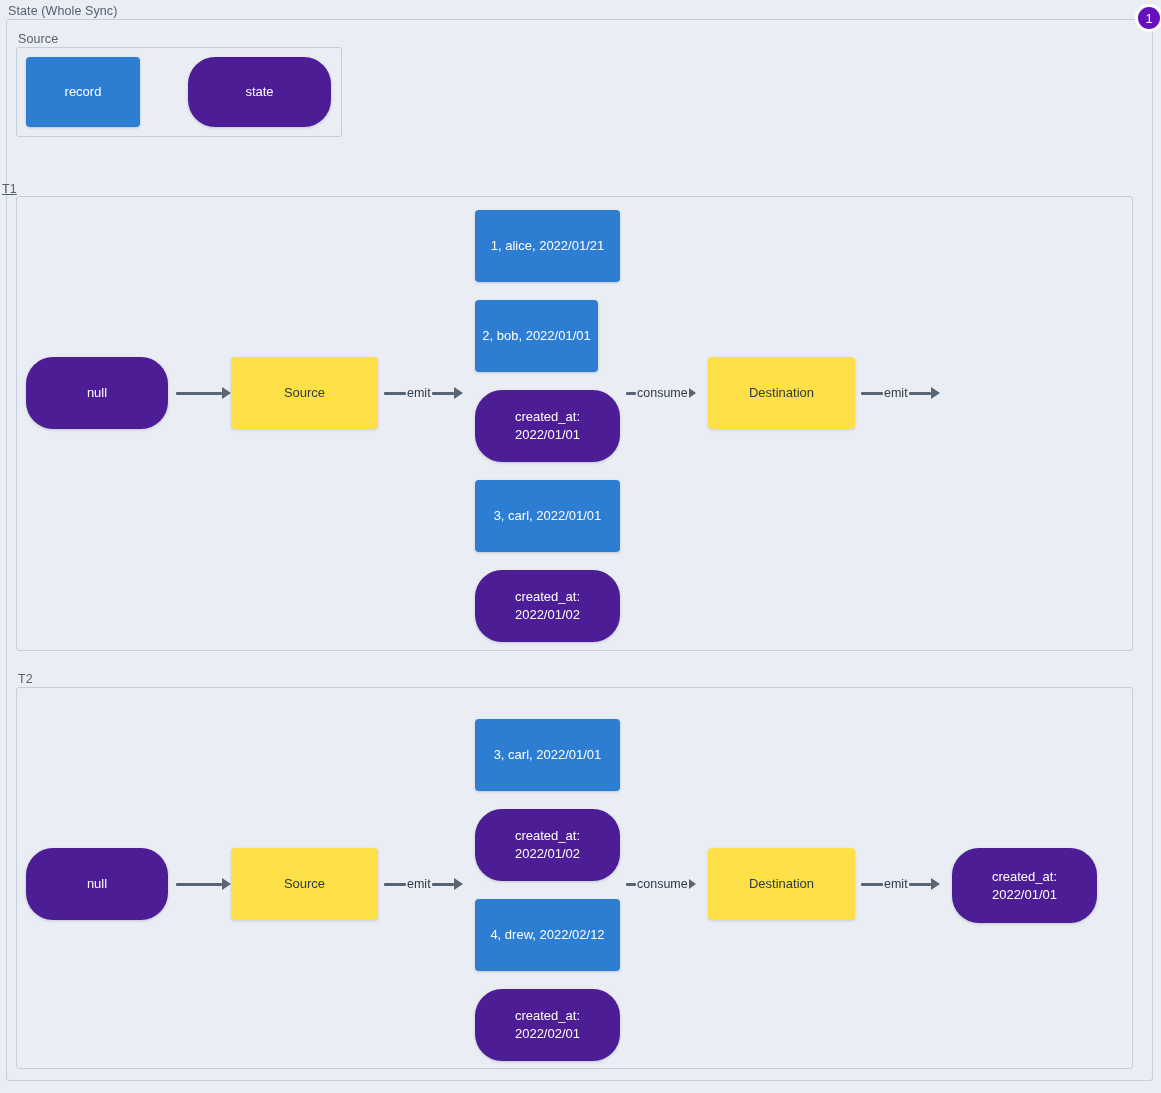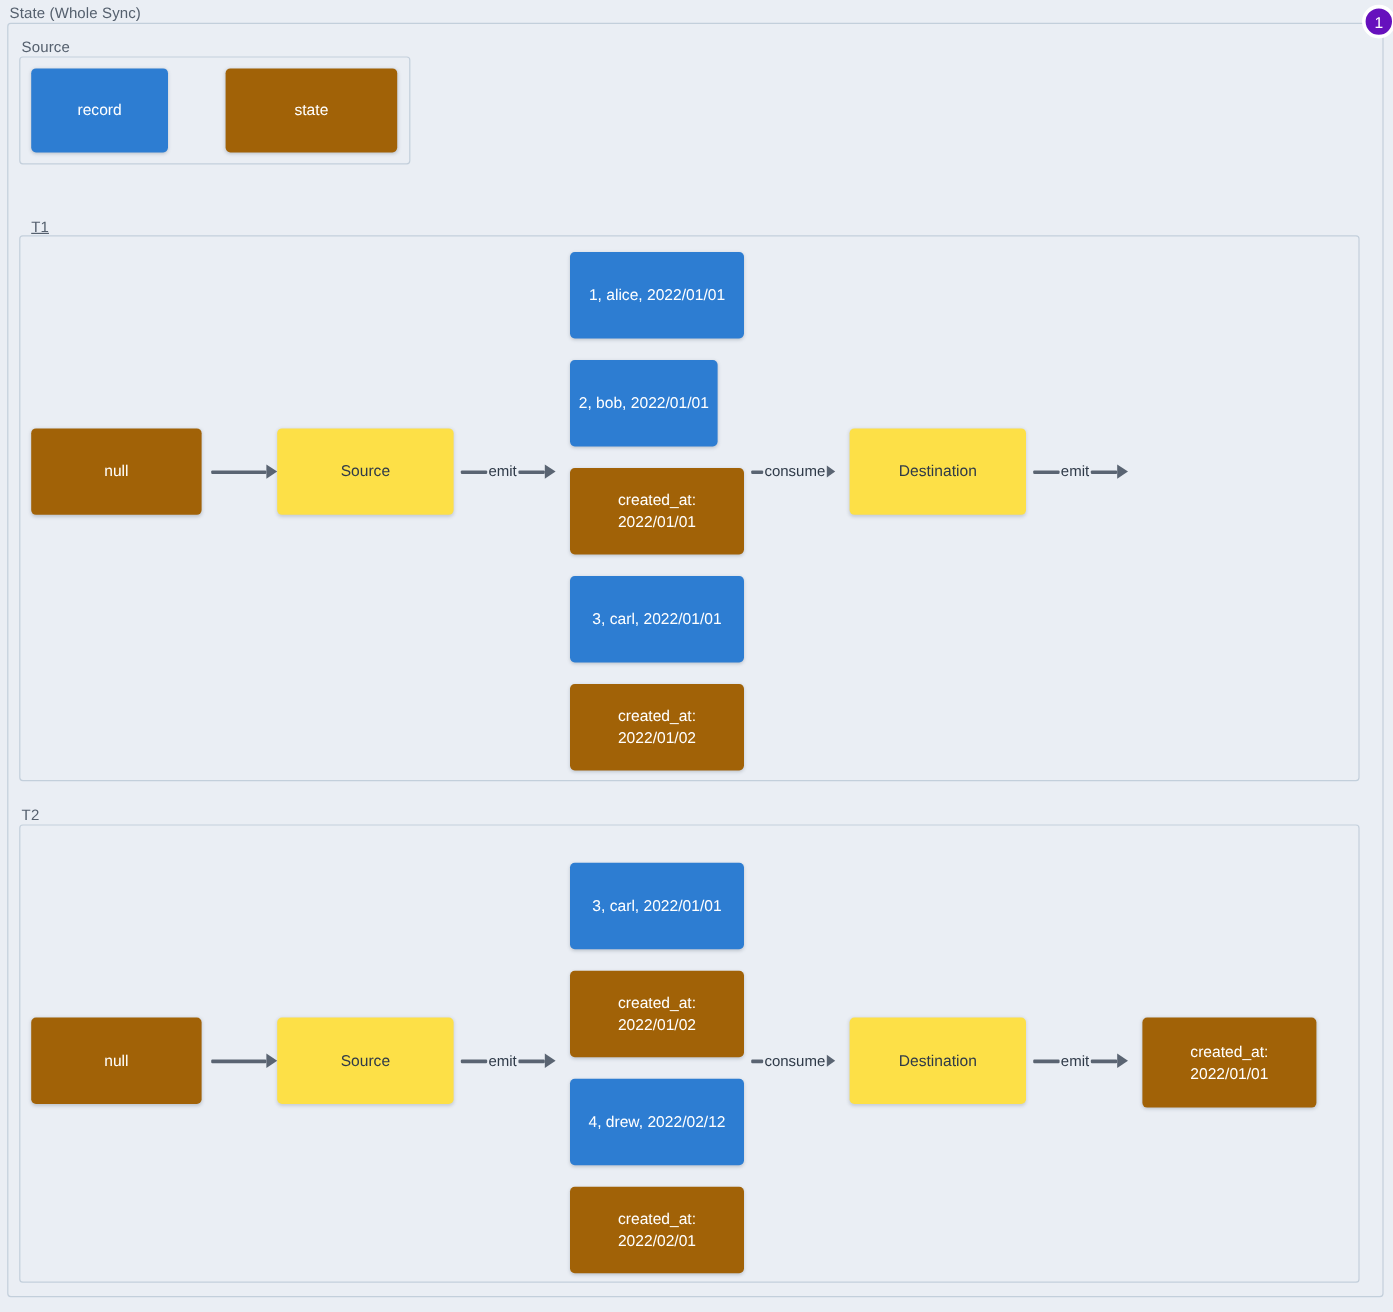--- a/index.html
+++ b/index.html
@@ -35,21 +35,21 @@
 
   
   #root-label { left: 8px; top: 4px; }
   #root-box   { left: 6px; top: 19px; width: 1147px; height: 1062px; }
 
   
   #legend-label { left: 18px; top: 32px; }
   #legend-box   { left: 16px; top: 47px; width: 326px; height: 90px; }
 
   
-  #t1-label { left: 26px; top: 182px; text-decoration: underline; }
+  #t1-label { left: 2px; top: 182px; text-decoration: underline; }
   #t1-box   { left: 16px; top: 196px; width: 1117px; height: 455px; }
 
   
   #t2-label { left: 18px; top: 672px; }
   #t2-box   { left: 16px; top: 687px; width: 1117px; height: 382px; }
 
   
   .node {
     position: absolute;
     box-sizing: border-box;
@@ -57,21 +57,21 @@
     display: flex;
     align-items: center;
     justify-content: center;
     text-align: center;
     font-size: 13px;
     line-height: 18px;
     box-shadow: 0 1px 3px rgba(40,55,75,.22);
     white-space: pre-line;
   }
   .node.record { background: #2d7dd2; color: #ffffff; }
-  .node.state  { background: #a16207; color: #ffffff; }
+  .node.state  { background: #4c1d95; color: #ffffff; border-radius: 27px; }
   .node.plain  { background: #fde047; color: #2f3a48; box-shadow: 0 1px 3px rgba(40,55,75,.18); }
 
   
   .edge {
     position: absolute;
     display: flex;
     align-items: center;
     height: 20px;
   }
   .edge .seg {
@@ -142,21 +142,21 @@
 
   <div class="node plain" style="left:231px; top:357px; width:147px; height:72px;">Source</div>
 
   <div class="edge" style="left:384px; top:383px;">
     <div class="seg" style="width:22px;"></div>
     <div class="lbl">emit</div>
     <div class="seg" style="width:22px;"></div>
     <div class="head"></div>
   </div>
 
-  <div class="node record" style="left:475px; top:210px; width:145px; height:72px;">1, alice, 2022/01/01</div>
+  <div class="node record" style="left:475px; top:210px; width:145px; height:72px;">1, alice, 2022/01/21</div>
   <div class="node record" style="left:475px; top:300px; width:123px; height:72px;">2, bob, 2022/01/01</div>
   <div class="node state" style="left:475px; top:390px; width:145px; height:72px;">created_at:
 2022/01/01</div>
   <div class="node record" style="left:475px; top:480px; width:145px; height:72px;">3, carl, 2022/01/01</div>
   <div class="node state" style="left:475px; top:570px; width:145px; height:72px;">created_at:
 2022/01/02</div>
 
   <div class="edge" style="left:626px; top:383px;">
     <div class="seg" style="width:10px;"></div>
     <div class="lbl">consume</div>

